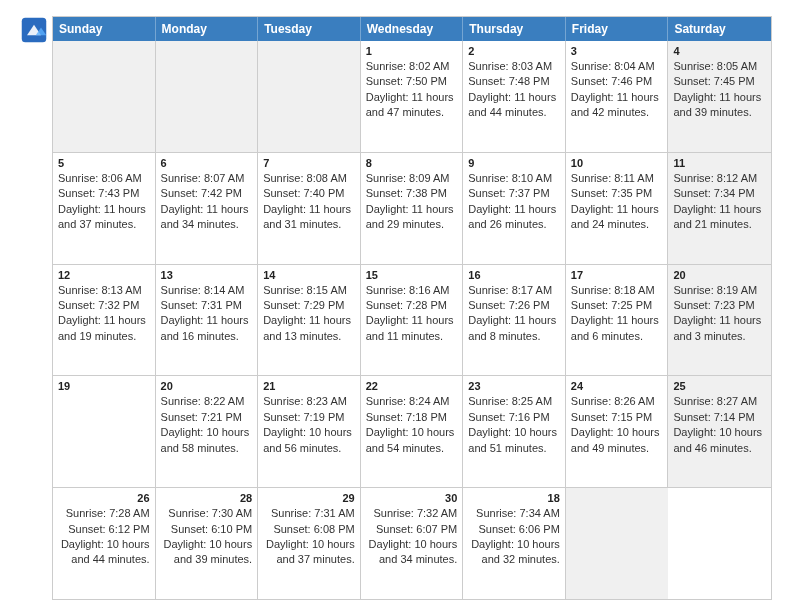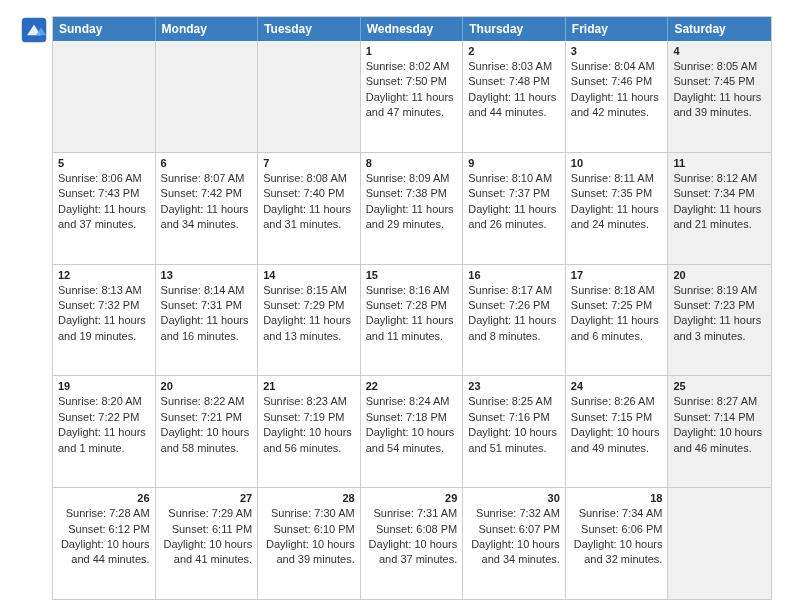--- a/index.html
+++ b/index.html
@@ -224,21 +224,20 @@
             <div class="cell-text">Sunrise: 8:18 AM<br>Sunset: 7:25 PM<br>Daylight: 11 hours and 6 minutes.</div>
           </div>
           <div class="cal-cell shaded">
             <div class="day-num">20</div>
             <div class="cell-text">Sunrise: 8:19 AM<br>Sunset: 7:23 PM<br>Daylight: 11 hours and 3 minutes.</div>
           </div>
         </div>
         <div class="cal-row">
           <div class="cal-cell">
             <div class="day-num">19</div>
-            <div class="cell-text">Sunrise: 8:20 AM<br>Sunset: 7:22 PM<br>Daylight: 11 hours and 1 minute.</div>
           </div>
           <div class="cal-cell">
             <div class="day-num">20</div>
             <div class="cell-text">Sunrise: 8:22 AM<br>Sunset: 7:21 PM<br>Daylight: 10 hours and 58 minutes.</div>
           </div>
           <div class="cal-cell">
             <div class="day-num">21</div>
             <div class="cell-text">Sunrise: 8:23 AM<br>Sunset: 7:19 PM<br>Daylight: 10 hours and 56 minutes.</div>
           </div>
           <div class="cal-cell">
@@ -255,24 +254,20 @@
           </div>
           <div class="cal-cell shaded">
             <div class="day-num">25</div>
             <div class="cell-text">Sunrise: 8:27 AM<br>Sunset: 7:14 PM<br>Daylight: 10 hours and 46 minutes.</div>
           </div>
         </div>
         <div class="cal-row">
           <div class="cal-cell">
             <div class="day-num">26</div>
             <div class="cell-text">Sunrise: 7:28 AM<br>Sunset: 6:12 PM<br>Daylight: 10 hours and 44 minutes.</div>
-          </div>
-          <div class="cal-cell">
-            <div class="day-num">27</div>
-            <div class="cell-text">Sunrise: 7:29 AM<br>Sunset: 6:11 PM<br>Daylight: 10 hours and 41 minutes.</div>
           </div>
           <div class="cal-cell">
             <div class="day-num">28</div>
             <div class="cell-text">Sunrise: 7:30 AM<br>Sunset: 6:10 PM<br>Daylight: 10 hours and 39 minutes.</div>
           </div>
           <div class="cal-cell">
             <div class="day-num">29</div>
             <div class="cell-text">Sunrise: 7:31 AM<br>Sunset: 6:08 PM<br>Daylight: 10 hours and 37 minutes.</div>
           </div>
           <div class="cal-cell">

